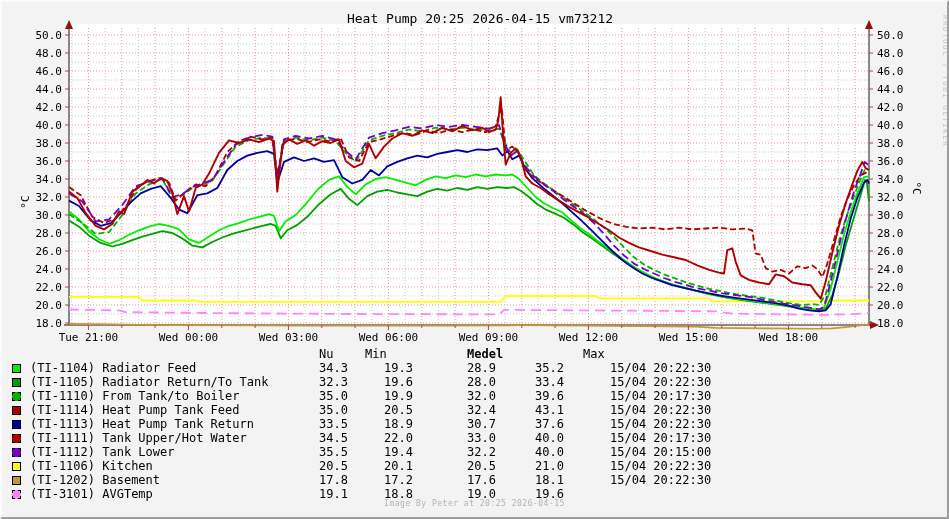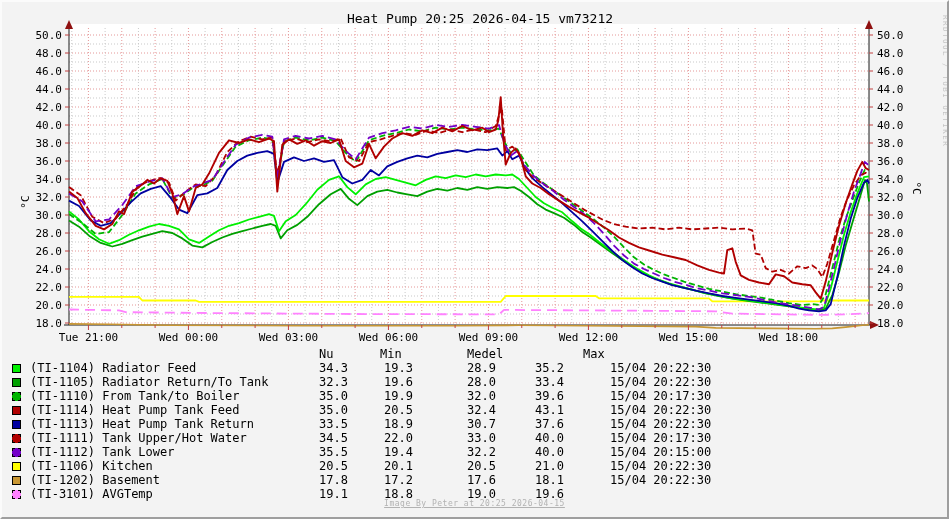--- a/index.html
+++ b/index.html
@@ -8,21 +8,21 @@
     background:#f3f3f3;overflow:hidden;
     border:2px solid;border-color:#fbfbfb #9e9e9e #9e9e9e #fbfbfb;
     font-family:"DejaVu Sans Mono","Liberation Mono",monospace;
   }
   .chart-svg{position:absolute;left:0;top:0;}
   .legend{position:absolute;left:0;top:0;width:100%;height:100%;pointer-events:none;}
   .lg-row{position:absolute;left:0;height:14px;width:100%;font-size:12px;line-height:13px;color:#000;white-space:pre;}
   .lg-cell{position:absolute;top:0;}
   .lg-swatch{position:absolute;left:10px;top:2px;width:9px;height:9px;box-sizing:border-box;}
   .footer{position:absolute;left:0;top:497px;width:100%;text-align:center;
-          font-size:8px;color:#b2b2b2;letter-spacing:0.5px;text-decoration:underline;}
+          font-size:8px;color:#b2b2b2;letter-spacing:0.5px;}
 </style>
 </head>
 <body>
 
 <div class="frame">
   <svg class="chart-svg" width="949" height="345" viewBox="0 0 949 345">
     <g id="g-grid">
         <rect x="67" y="22" width="800" height="301" fill="#ffffff"></rect>
         <line x1="67" y1="312" x2="867" y2="312" stroke="#c9c9c9" stroke-width="1" stroke-dasharray="1,2"></line>
         <line x1="67" y1="294" x2="867" y2="294" stroke="#c9c9c9" stroke-width="1" stroke-dasharray="1,2"></line>
@@ -230,21 +230,21 @@
         <text x="686.4333333333333" y="339" text-anchor="middle" font-size="11" fill="#000">Wed 15:00</text>
         <text x="786.4333333333333" y="339" text-anchor="middle" font-size="11" fill="#000">Wed 18:00</text>
       </g>
     <text x="478" y="21" text-anchor="middle" font-size="13" fill="#000000">Heat Pump 20:25 2026-04-15 vm73212</text>
     <text transform="translate(27,200) rotate(-90)" text-anchor="middle" font-size="11" fill="#000000">°C</text>
     <text transform="translate(911,186) rotate(90)" text-anchor="middle" font-size="11" fill="#000000">°C</text>
     <text transform="translate(941,13) rotate(90)" text-anchor="start" font-size="7.5" letter-spacing="1.5" fill="#c4c4c4">RRDTOOL / TOBI OETIKER</text>
   </svg>
 
   <div class="legend" id="legend">
-      <div class="lg-row" style="top: 346px;"><span class="lg-cell" style="left: 317px;">Nu</span><span class="lg-cell" style="left: 378px;">Min</span><span class="lg-cell" style="left: 465px;">Medel</span><span class="lg-cell" style="left: 533px; padding-left: 48px;">Max</span></div>
+      <div class="lg-row" style="top: 346px;"><span class="lg-cell" style="left: 317px;">Nu</span><span class="lg-cell" style="left: 363px;">Min</span><span class="lg-cell" style="left: 465px; font-weight: bold;">Medel</span><span class="lg-cell" style="left: 533px; padding-left: 48px;">Max</span></div>
       <div class="lg-row" style="top: 360px;"><span class="lg-swatch" style="background: rgb(0, 240, 0); border: 1px solid rgb(0, 0, 0);"></span><span class="lg-cell" style="left: 28px;">(TI-1104) Radiator Feed</span><span class="lg-cell" style="left: 317px;">34.3</span><span class="lg-cell" style="left: 382px;">19.3</span><span class="lg-cell" style="left: 465px;">28.9</span><span class="lg-cell" style="left: 533px;">35.2</span><span class="lg-cell" style="left: 608px;">15/04 20:22:30</span></div>
       <div class="lg-row" style="top: 374px;"><span class="lg-swatch" style="background: rgb(0, 160, 0); border: 1px solid rgb(0, 0, 0);"></span><span class="lg-cell" style="left: 28px;">(TI-1105) Radiator Return/To Tank</span><span class="lg-cell" style="left: 317px;">32.3</span><span class="lg-cell" style="left: 382px;">19.6</span><span class="lg-cell" style="left: 465px;">28.0</span><span class="lg-cell" style="left: 533px;">33.4</span><span class="lg-cell" style="left: 608px;">15/04 20:22:30</span></div>
       <div class="lg-row" style="top: 388px;"><span class="lg-swatch" style="background: rgb(0, 180, 0); border: 1px dashed rgb(0, 0, 0);"></span><span class="lg-cell" style="left: 28px;">(TI-1110) From Tank/to Boiler</span><span class="lg-cell" style="left: 317px;">35.0</span><span class="lg-cell" style="left: 382px;">19.9</span><span class="lg-cell" style="left: 465px;">32.0</span><span class="lg-cell" style="left: 533px;">39.6</span><span class="lg-cell" style="left: 608px;">15/04 20:17:30</span></div>
       <div class="lg-row" style="top: 402px;"><span class="lg-swatch" style="background: rgb(176, 0, 0); border: 1px solid rgb(0, 0, 0);"></span><span class="lg-cell" style="left: 28px;">(TI-1114) Heat Pump Tank Feed</span><span class="lg-cell" style="left: 317px;">35.0</span><span class="lg-cell" style="left: 382px;">20.5</span><span class="lg-cell" style="left: 465px;">32.4</span><span class="lg-cell" style="left: 533px;">43.1</span><span class="lg-cell" style="left: 608px;">15/04 20:22:30</span></div>
       <div class="lg-row" style="top: 416px;"><span class="lg-swatch" style="background: rgb(0, 0, 160); border: 1px solid rgb(0, 0, 0);"></span><span class="lg-cell" style="left: 28px;">(TI-1113) Heat Pump Tank Return</span><span class="lg-cell" style="left: 317px;">33.5</span><span class="lg-cell" style="left: 382px;">18.9</span><span class="lg-cell" style="left: 465px;">30.7</span><span class="lg-cell" style="left: 533px;">37.6</span><span class="lg-cell" style="left: 608px;">15/04 20:22:30</span></div>
       <div class="lg-row" style="top: 430px;"><span class="lg-swatch" style="background: rgb(176, 0, 0); border: 1px dashed rgb(0, 0, 0);"></span><span class="lg-cell" style="left: 28px;">(TI-1111) Tank Upper/Hot Water</span><span class="lg-cell" style="left: 317px;">34.5</span><span class="lg-cell" style="left: 382px;">22.0</span><span class="lg-cell" style="left: 465px;">33.0</span><span class="lg-cell" style="left: 533px;">40.0</span><span class="lg-cell" style="left: 608px;">15/04 20:17:30</span></div>
       <div class="lg-row" style="top: 444px;"><span class="lg-swatch" style="background: rgb(115, 0, 200); border: 1px dashed rgb(0, 0, 0);"></span><span class="lg-cell" style="left: 28px;">(TI-1112) Tank Lower</span><span class="lg-cell" style="left: 317px;">35.5</span><span class="lg-cell" style="left: 382px;">19.4</span><span class="lg-cell" style="left: 465px;">32.2</span><span class="lg-cell" style="left: 533px;">40.0</span><span class="lg-cell" style="left: 608px;">15/04 20:15:00</span></div>
       <div class="lg-row" style="top: 458px;"><span class="lg-swatch" style="background: rgb(255, 255, 0); border: 1px solid rgb(0, 0, 0);"></span><span class="lg-cell" style="left: 28px;">(TI-1106) Kitchen</span><span class="lg-cell" style="left: 317px;">20.5</span><span class="lg-cell" style="left: 382px;">20.1</span><span class="lg-cell" style="left: 465px;">20.5</span><span class="lg-cell" style="left: 533px;">21.0</span><span class="lg-cell" style="left: 608px;">15/04 20:22:30</span></div>
       <div class="lg-row" style="top: 472px;"><span class="lg-swatch" style="background: rgb(200, 150, 50); border: 1px solid rgb(0, 0, 0);"></span><span class="lg-cell" style="left: 28px;">(TI-1202) Basement</span><span class="lg-cell" style="left: 317px;">17.8</span><span class="lg-cell" style="left: 382px;">17.2</span><span class="lg-cell" style="left: 465px;">17.6</span><span class="lg-cell" style="left: 533px;">18.1</span><span class="lg-cell" style="left: 608px;">15/04 20:22:30</span></div>
       <div class="lg-row" style="top: 486px;"><span class="lg-swatch" style="background: rgb(255, 130, 255); border: 1px dashed rgb(0, 0, 0);"></span><span class="lg-cell" style="left: 28px;">(TI-3101) AVGTemp</span><span class="lg-cell" style="left: 317px;">19.1</span><span class="lg-cell" style="left: 382px;">18.8</span><span class="lg-cell" style="left: 465px;">19.0</span><span class="lg-cell" style="left: 533px;">19.6</span></div>

